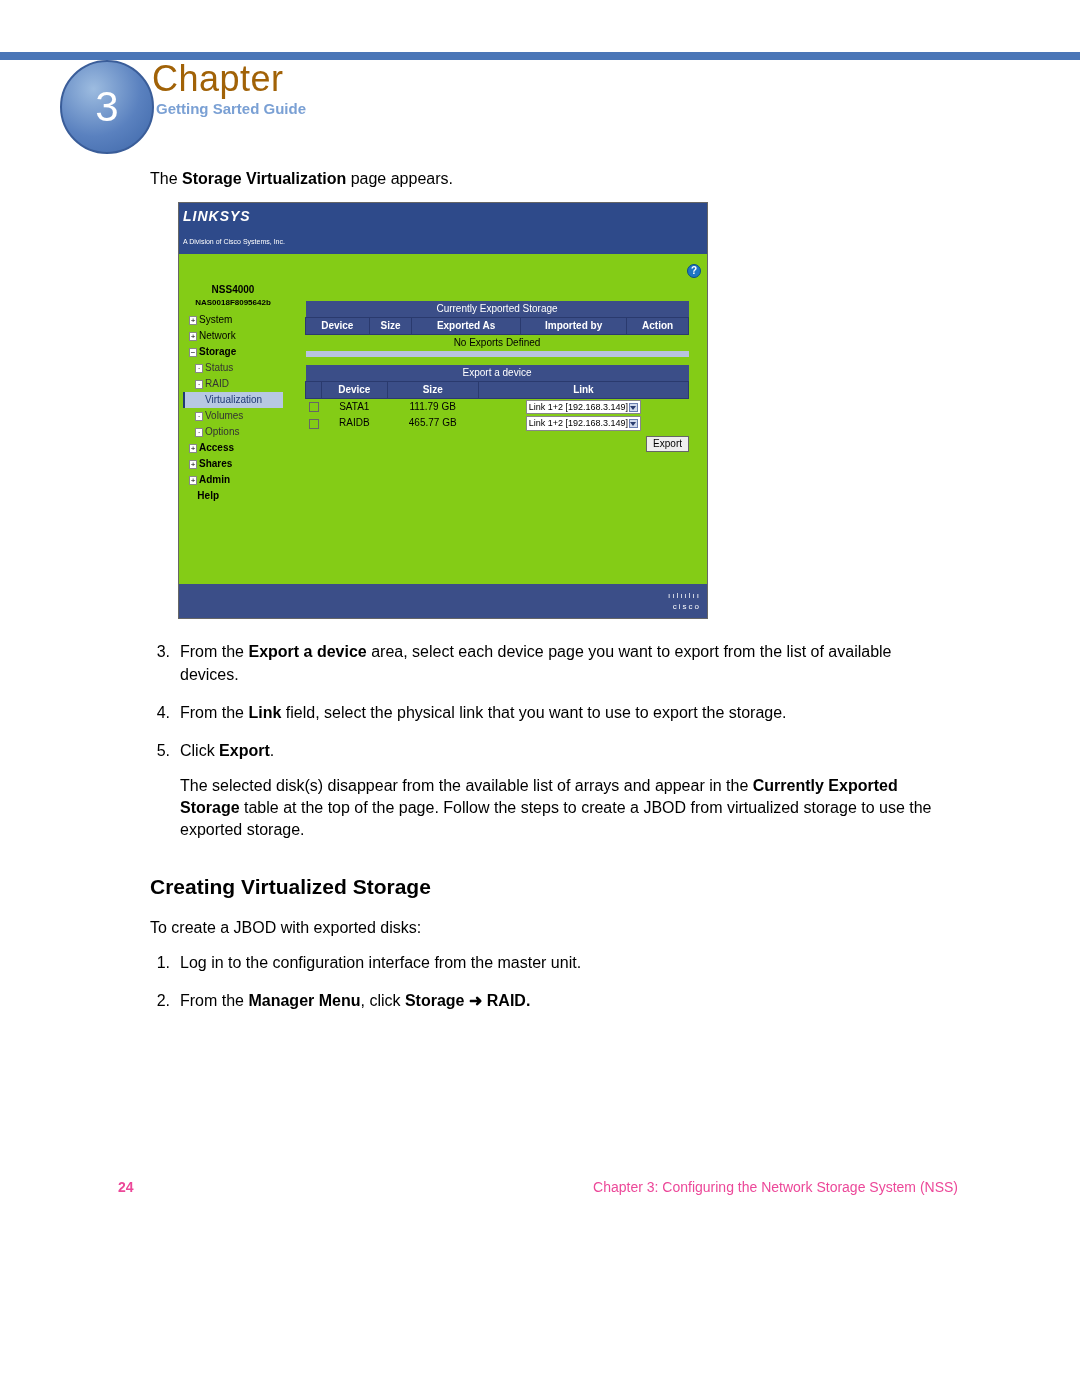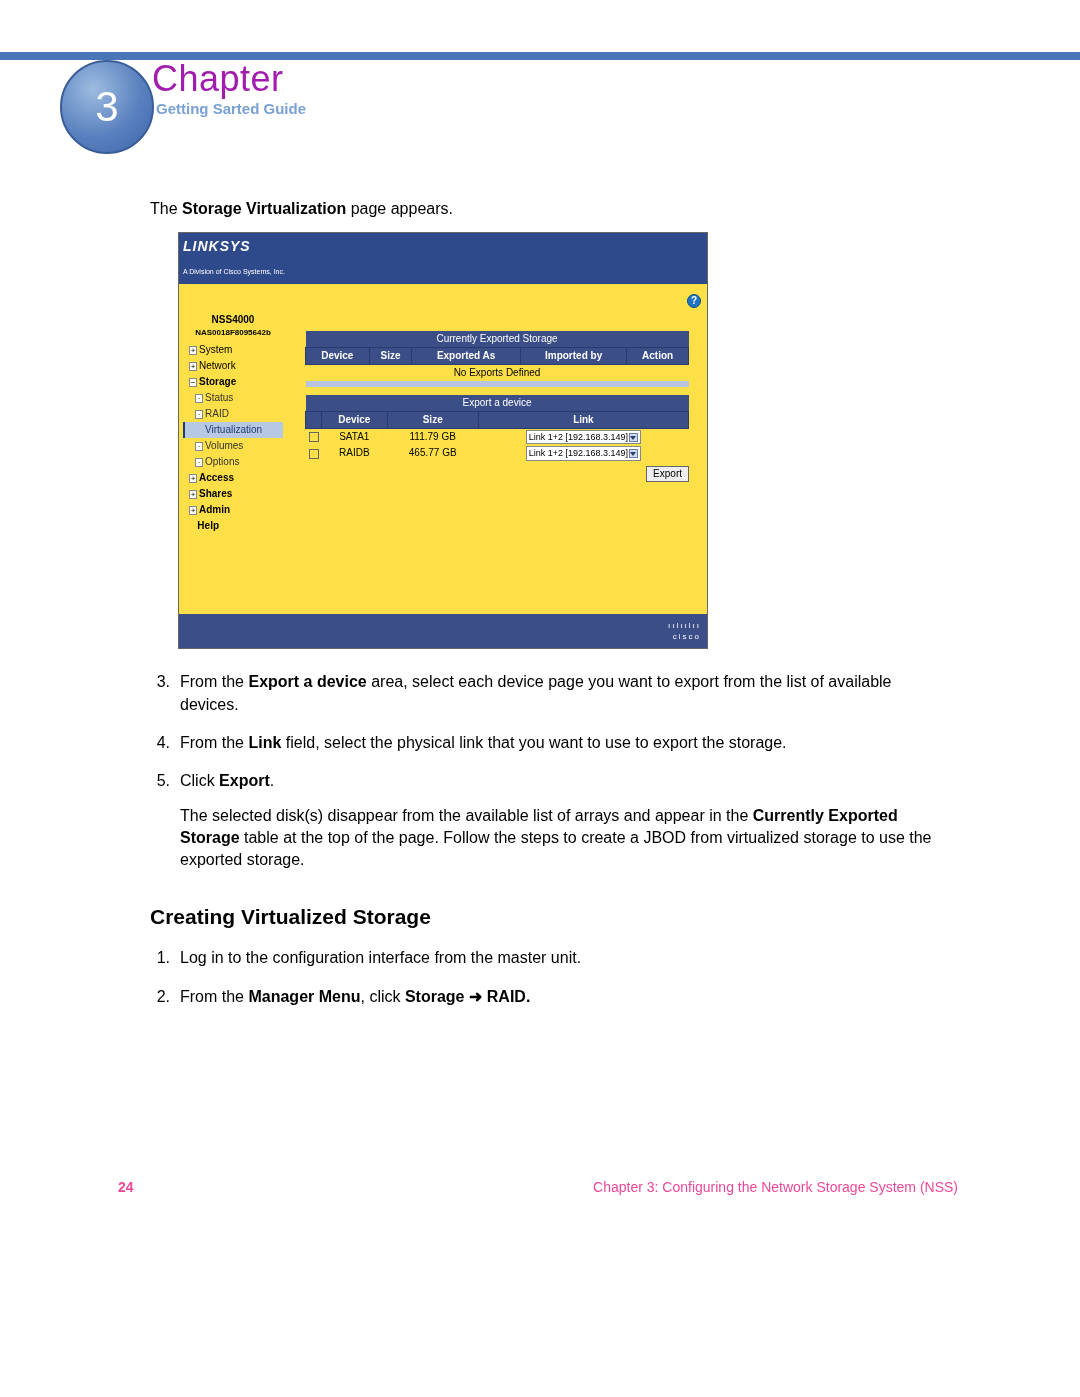--- a/index.html
+++ b/index.html
@@ -28,44 +28,44 @@
     align-items: center;
     justify-content: center;
     color: #fff;
     font-size: 42px;
     font-weight: 300;
   }
   .chapter-label {
     position: absolute;
     top: 58px; left: 152px;
     font-size: 36px;
-    color: #a21caf;
+    color: #a16207;
     font-weight: 300;
     letter-spacing: 0.5px;
   }
   .guide-label {
     position: absolute;
     top: 100px; left: 156px;
     font-size: 15px;
     color: #7aa0d4;
     font-weight: 600;
   }
   .content {
     position: absolute;
     top: 168px; left: 150px;
     width: 800px;
     font-size: 16px;
     line-height: 1.4;
   }
-  .content p { margin-bottom: 12px; margin-top: 30px; }
+  .content p { margin-bottom: 12px; }
   .screenshot {
     width: 530px;
     border: 1px solid #666;
     margin: 8px 0 22px 28px;
-    background: #fde047;
+    background: #84cc16;
   }
   .ss-top { background:#2e4a8a; padding:2px 4px 4px 4px; }
   .ss-logo { color:#fff; font-family: Arial; font-weight:bold; font-style:italic; font-size:14px; letter-spacing:1px;}
   .ss-tag  { color:#fff; font-size:7px; }
   .ss-help { text-align:right; padding:4px 6px 0 0; }
   .ss-help span {
     display:inline-flex; width:14px; height:14px; border-radius:50%;
     background:#1e75c4; color:#fff; font-size:10px; font-weight:bold;
     align-items:center; justify-content:center; border:1px solid #0a4d87;
   }
@@ -217,20 +217,21 @@
   </div>
   <div class="step">
     <div class="num">5.</div>
     <div class="body">
       <p><span>Click </span><b>Export</b><span>.</span></p>
       <p><span>The selected disk(s) disappear from the available list of arrays and appear in the </span><b>Currently Exported Storage</b><span> table at the top of the page. Follow the steps to create a JBOD from virtualized storage to use the exported storage.</span></p>
     </div>
   </div>
 
   <div class="h2">Creating Virtualized Storage</div>
+  <p>To create a JBOD with exported disks:</p>
 
   <div class="step">
     <div class="num">1.</div>
     <div class="body">Log in to the configuration interface from the master unit.</div>
   </div>
   <div class="step">
     <div class="num">2.</div>
     <div class="body">
       <span>From the </span><b>Manager Menu</b><span>, click </span><b>Storage</b><b>  ➜  </b><b>RAID.</b>
     </div>

